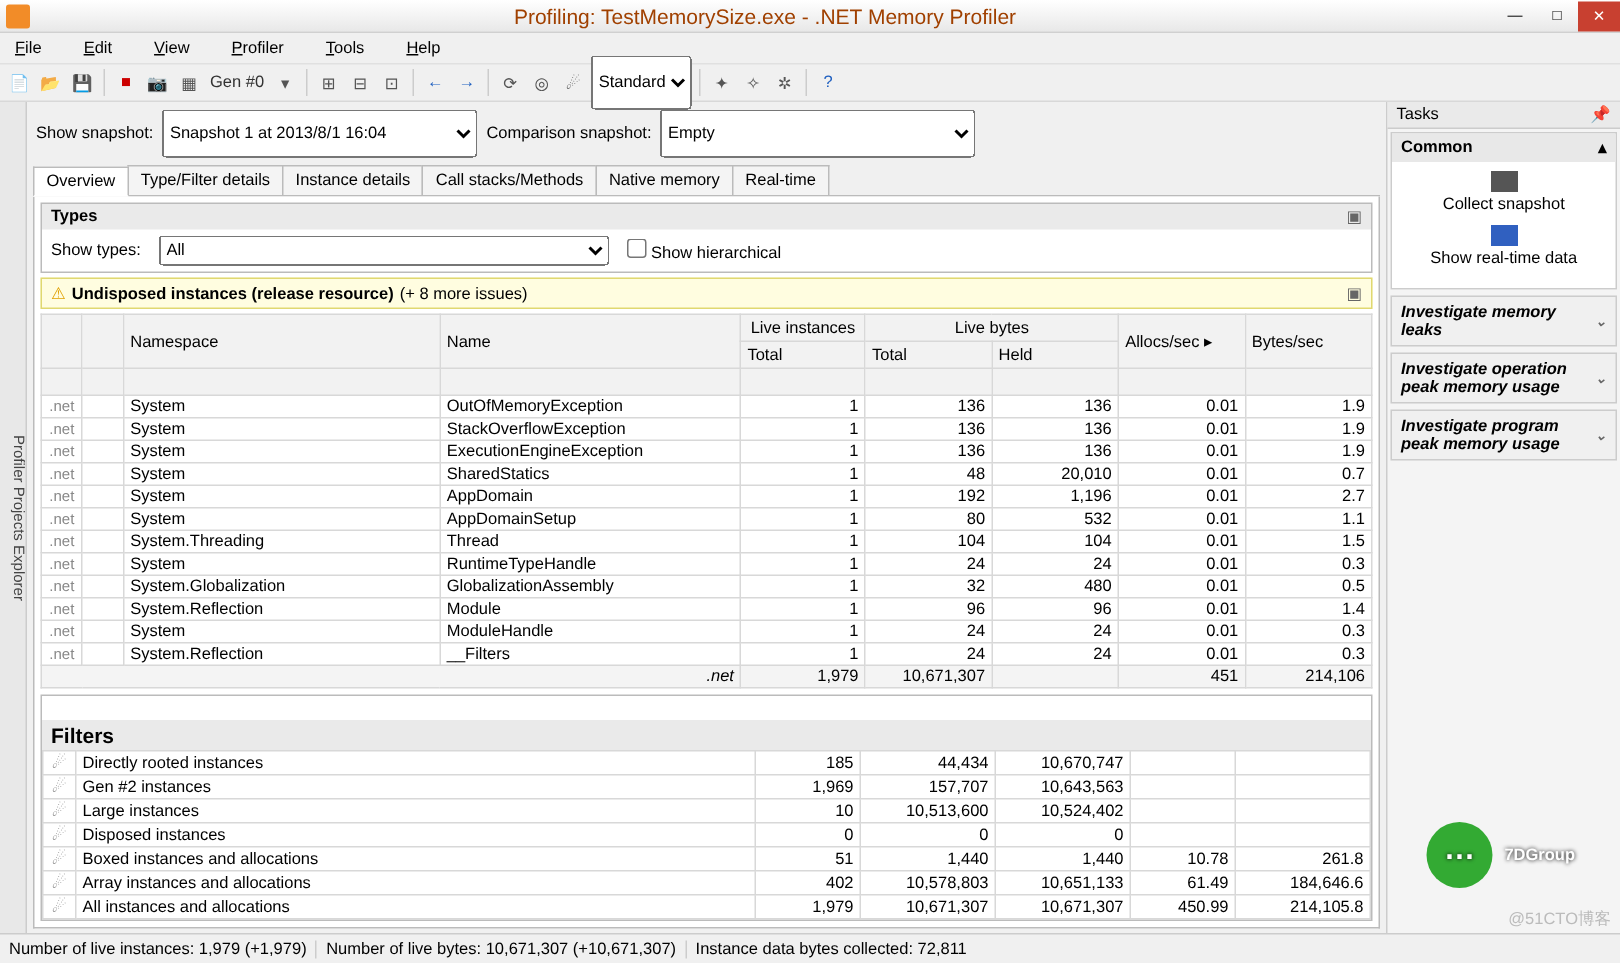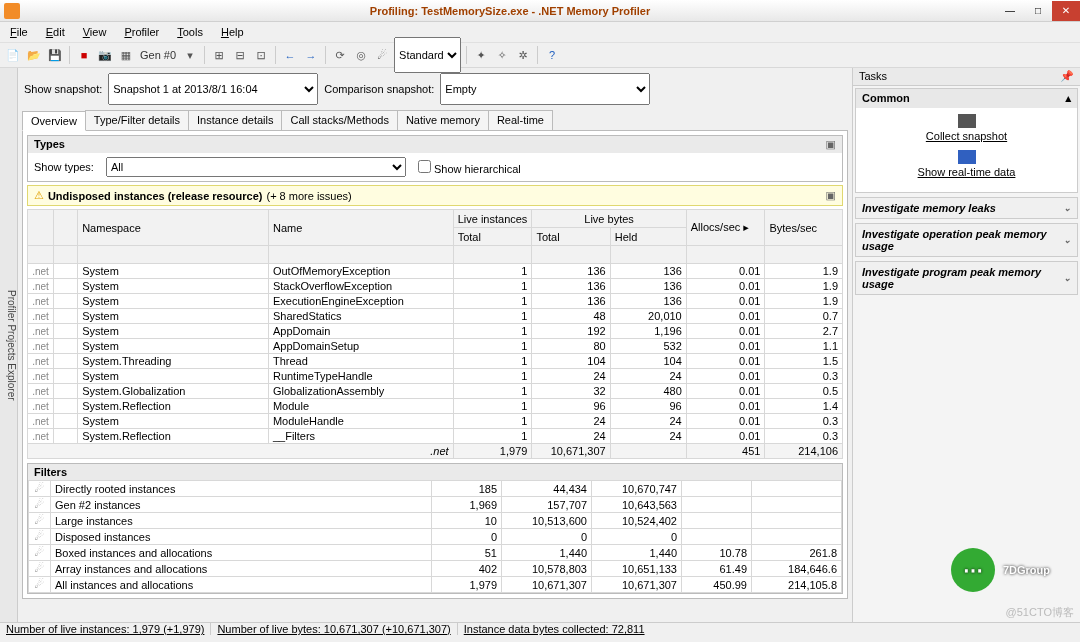--- a/index.html
+++ b/index.html
@@ -1,23 +1,23 @@
 <!DOCTYPE html>
 <html><head>
 <meta charset="utf-8">
 <style>
 * { box-sizing: border-box; margin: 0; padding: 0; font-family: "Segoe UI", Tahoma, sans-serif; font-size: 11px; }
 body { background: #f0f0f0; width: 1080px; height: 642px; overflow: hidden; display: flex; flex-direction: column; }
 .titlebar { height: 22px; background: linear-gradient(#fff, #e8e8e8); display: flex; align-items: center; border-bottom: 1px solid #d0d0d0; }
 .titlebar .icon { width: 16px; height: 16px; margin: 0 4px; background: #f28c28; border-radius: 2px; }
-.titlebar .title { flex: 1; text-align: center; color: #a04000; font-size: 11px; font-weight: bold; }
+.titlebar .title { flex: 1; text-align: center; color: #a04000; font-size: 14px; }
 .titlebar .winbtns { display: flex; }
 .titlebar .winbtn { width: 28px; height: 20px; display: flex; align-items: center; justify-content: center; font-size: 10px; }
 .titlebar .winbtn.close { background: #c84030; color: #fff; }
-.menubar { height: 20px; display: flex; align-items: center; background: #f0f0f0; padding: 0 4px; gap: 6px; }
+.menubar { height: 20px; display: flex; align-items: center; background: #f0f0f0; padding: 0 4px; gap: 16px; }
 .menubar span { padding: 2px 6px; }
 .menubar span u { text-decoration: underline; }
 .toolbar { height: 26px; display: flex; align-items: center; background: #f0f0f0; padding: 0 4px; gap: 3px; border-top: 1px solid #e0e0e0; border-bottom: 1px solid #d8d8d8; }
 .toolbar .tb { width: 18px; height: 18px; display: inline-flex; align-items: center; justify-content: center; color: #555; }
 .toolbar .sep { width: 1px; height: 18px; background: #ccc; margin: 0 2px; }
 .toolbar .tb.red { color: #c00; }
 .toolbar .tb.blue { color: #2060c0; }
 .toolbar select { height: 36px; font-size: 11px; }
 .toolbar .gentext { font-size: 11px; color: #333; padding: 0 2px; }
 .main { flex: 1; display: flex; min-height: 0; }
@@ -41,37 +41,37 @@
 .warnbar .wicon { color: #e0a000; }
 .warnbar .collapse { margin-left:auto; color:#666; }
 table.data { width: 100%; border-collapse: collapse; font-size: 11px; }
 table.data th, table.data td { border: 1px solid #d8d8d8; padding: 1px 4px; white-space: nowrap; overflow: hidden; }
 table.data th { background: #f2f2f2; text-align: left; font-weight: normal; height: 18px; }
 table.data th.group { text-align: center; }
 table.data td.num { text-align: right; }
 table.data td.tag { color: #888; font-size: 10px; text-align: center; width: 24px; }
 table.data tr.totalrow td { background: #f4f4f4; font-weight: normal; }
 .filters { border: 1px solid #bbb; margin-top: 4px; }
-.filters .gh { background: #eaeaea; padding: 2px 6px; font-weight: bold; font-size: 11px; }
+.filters .gh { background: #eaeaea; padding: 2px 6px; font-weight: bold; font-size: 14px; margin-top: 16px; }
 .filters table { width: 100%; border-collapse: collapse; font-size: 11px; }
 .filters td { border: 1px solid #d8d8d8; padding: 1px 4px; }
 .filters td.num { text-align: right; }
 .filters td.ficon { width: 20px; text-align: center; color: #888; }
-.rightpanel { width: 228px; background: #f4f4f4; border-left: 1px solid #ccc; display: flex; flex-direction: column; }
+.rightpanel { width: 156px; background: #f4f4f4; border-left: 1px solid #ccc; display: flex; flex-direction: column; }
 .rightpanel .rh { background: #eaeaea; padding: 2px 6px; font-size: 11px; border-bottom: 1px solid #ccc; display:flex; justify-content:space-between; }
 .rightpanel .sect { border: 1px solid #ccc; margin: 2px; background: #fff; }
 .rightpanel .sh { background: #e8e8e8; padding: 3px 6px; font-weight: bold; font-size: 11px; display: flex; justify-content: space-between; }
-.rightpanel .sbody { padding: 6px; text-align: right; text-decoration: underline; }
+.rightpanel .sbody { padding: 6px; text-align: right; }
 .rightpanel .action { display: flex; flex-direction: column; align-items: center; margin-bottom: 8px; font-size: 11px; }
 .rightpanel .action .aicon { width: 18px; height: 14px; background: #555; margin-bottom: 2px; }
 .rightpanel .action .aicon.red { background: #d02000; }
 .rightpanel .action .aicon.blue { background: #3060c0; }
 .rightpanel .collapsible { border: 1px solid #ccc; margin: 2px; background: #f0f0f0; padding: 4px 6px; font-weight: bold; font-size: 11px; display: flex; justify-content: space-between; align-items: center; font-style: italic; }
 .rightpanel .collapsible .chev { font-size: 9px; color: #666; }
-.statusbar { height: 20px; background: #f0f0f0; border-top: 1px solid #ccc; display: flex; align-items: flex-start; padding: 0 6px; gap: 6px; font-size: 11px; text-decoration: underline; }
+.statusbar { height: 20px; background: #f0f0f0; border-top: 1px solid #ccc; display: flex; align-items: center; padding: 0 6px; gap: 6px; font-size: 11px; }
 .statusbar .spart { border-right: 1px solid #ccc; padding-right: 6px; }
 .watermark { position: absolute; right: 6px; bottom: 22px; color: #bbb; font-size: 11px; }
 .overlay { position: absolute; right: 30px; bottom: 50px; display: flex; align-items: center; gap: 8px; color: #fff; font-size: 22px; font-weight: bold; text-shadow: 0 0 3px #000; pointer-events: none; }
 .overlay .circle { width: 44px; height: 44px; border-radius: 50%; background: #3a3; display: flex; align-items: center; justify-content: center; font-size: 20px; }
 .gh .coll { color:#666; font-weight:normal; }
 </style>
 </head>
 <body>
 
 <div class="titlebar">

